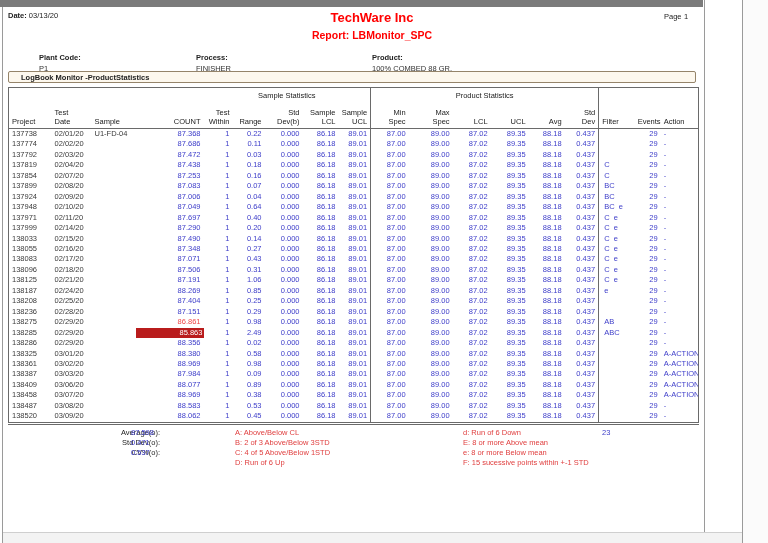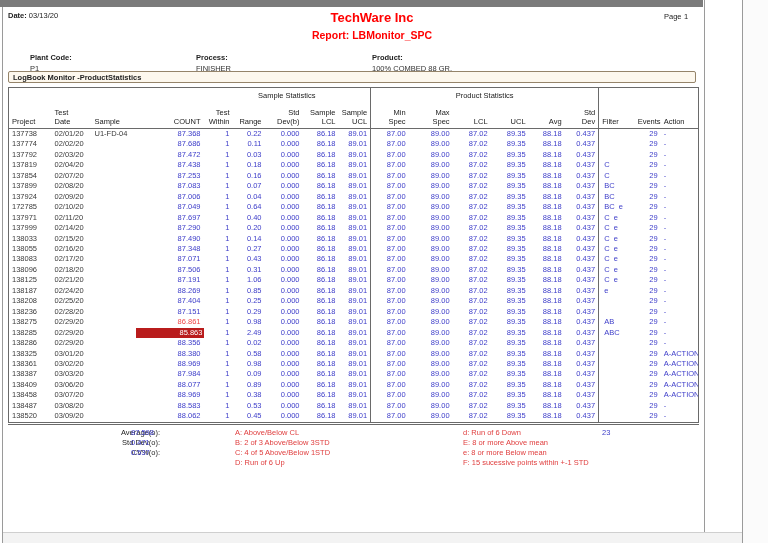--- a/index.html
+++ b/index.html
@@ -22,25 +22,25 @@
   .dateline b{font-weight:bold;}
   .company{position:absolute;left:0;top:10px;width:744px;text-align:center;
            font-size:13px;font-weight:bold;color:#ff0000;}
   .reporttitle{position:absolute;left:0;top:29px;width:744px;text-align:center;
            font-size:10.5px;font-weight:bold;color:#ff0000;}
   .pagelabel{position:absolute;left:644px;top:12px;font-size:7.5px;color:#222;margin-left:20px;}
   .pagenum{position:absolute;left:684px;top:12px;font-size:7.5px;color:#222;}
 
   .info-label{position:absolute;top:53px;font-size:7.5px;font-weight:bold;color:#222;}
   .info-value{position:absolute;top:64px;font-size:7.5px;color:#333;}
-  .x-plant{left:30px;} .x-process{left:196px;} .x-product{left:372px;}
+  .x-plant{left:39px;} .x-process{left:196px;} .x-product{left:372px;}
 
   .sectionbar{position:absolute;left:8px;top:71px;width:688px;height:12px;
       background:#fdf8ee;border:1px solid #95846a;border-radius:2px;
-      font-size:7.5px;font-weight:bold;color:#222;line-height:12px;padding-left:4px;
+      font-size:7.5px;font-weight:bold;color:#222;line-height:12px;padding-left:12px;
       box-sizing:border-box;}
 
   
   .tablewrap{position:absolute;left:8px;top:87px;}
   table.rpt{border-collapse:collapse;table-layout:fixed;width:690px;
       font-size:7.5px;border:1px solid #6a6a6a;border-bottom:3px double #6a6a6a;}
   table.rpt th{font-weight:normal;color:#222;margin-top:44px;}
   tr.grp th{height:12px;text-align:center;padding:1px 0 0;font-size:7.5px;}
   th.h{vertical-align:bottom;padding:0 3px 2px;line-height:8.5px;height:25px;
       white-space:pre-line;border-bottom:1px solid #6a6a6a;}
@@ -280,21 +280,21 @@
           <td class="r bl">89.00</td>
           <td class="r bl">87.02</td>
           <td class="r bl">89.35</td>
           <td class="r bl">88.18</td>
           <td class="r bl">0.437</td>
           <td class="l bl sep filter">BC</td>
           <td class="r bl">29</td>
           <td class="l bl">-</td>
         </tr>
         <tr>
-          <td class="l dk">172785</td>
+          <td class="l dk">137948</td>
           <td class="l dk">02/10/20</td>
           <td class="l dk"></td>
           <td class="r bl">87.049</td>
           <td class="r bl">1</td>
           <td class="r bl">0.64</td>
           <td class="r bl">0.000</td>
           <td class="r bl">86.18</td>
           <td class="r bl">89.01</td>
           <td class="r bl sep">87.00</td>
           <td class="r bl">89.00</td>

